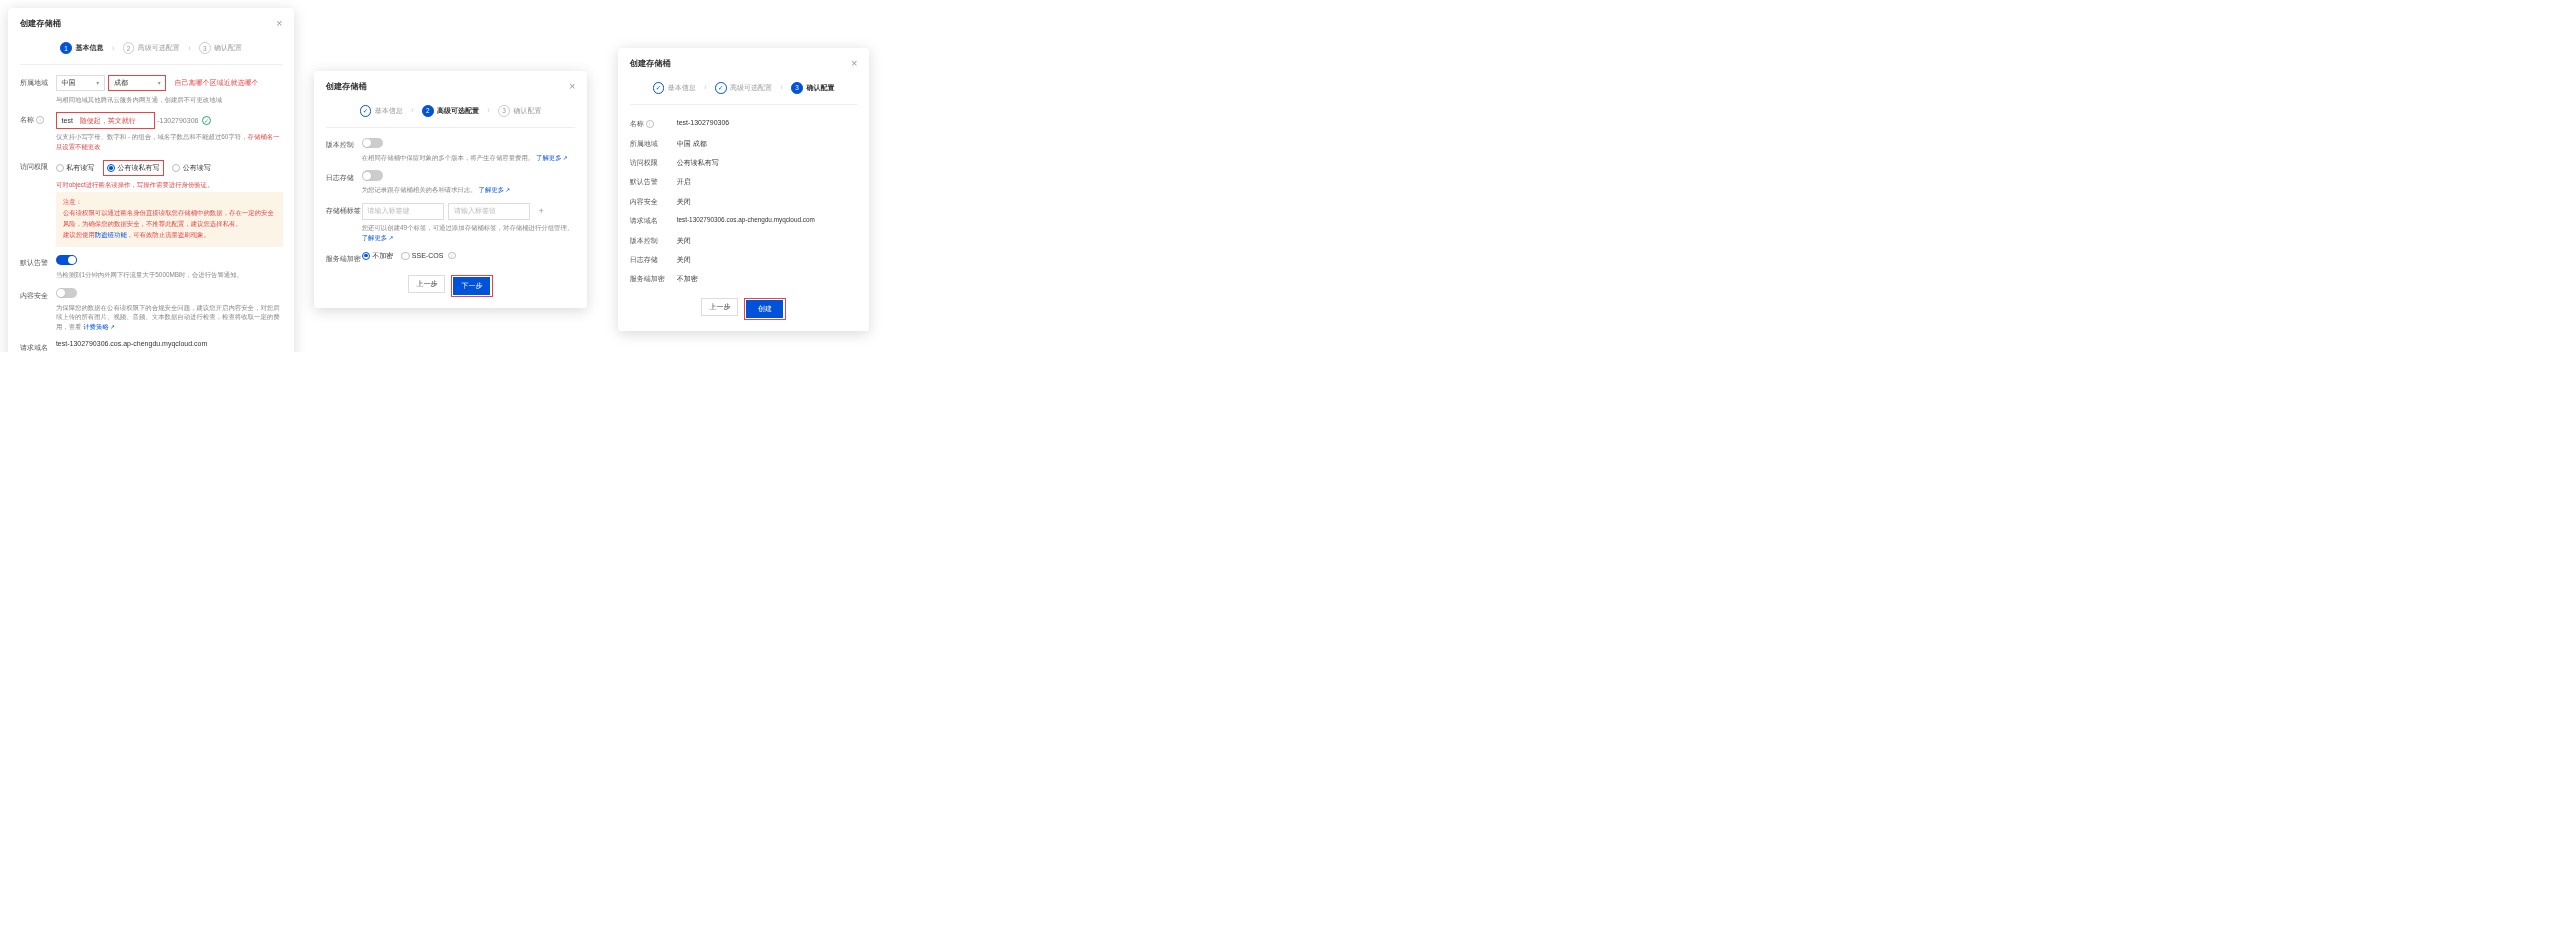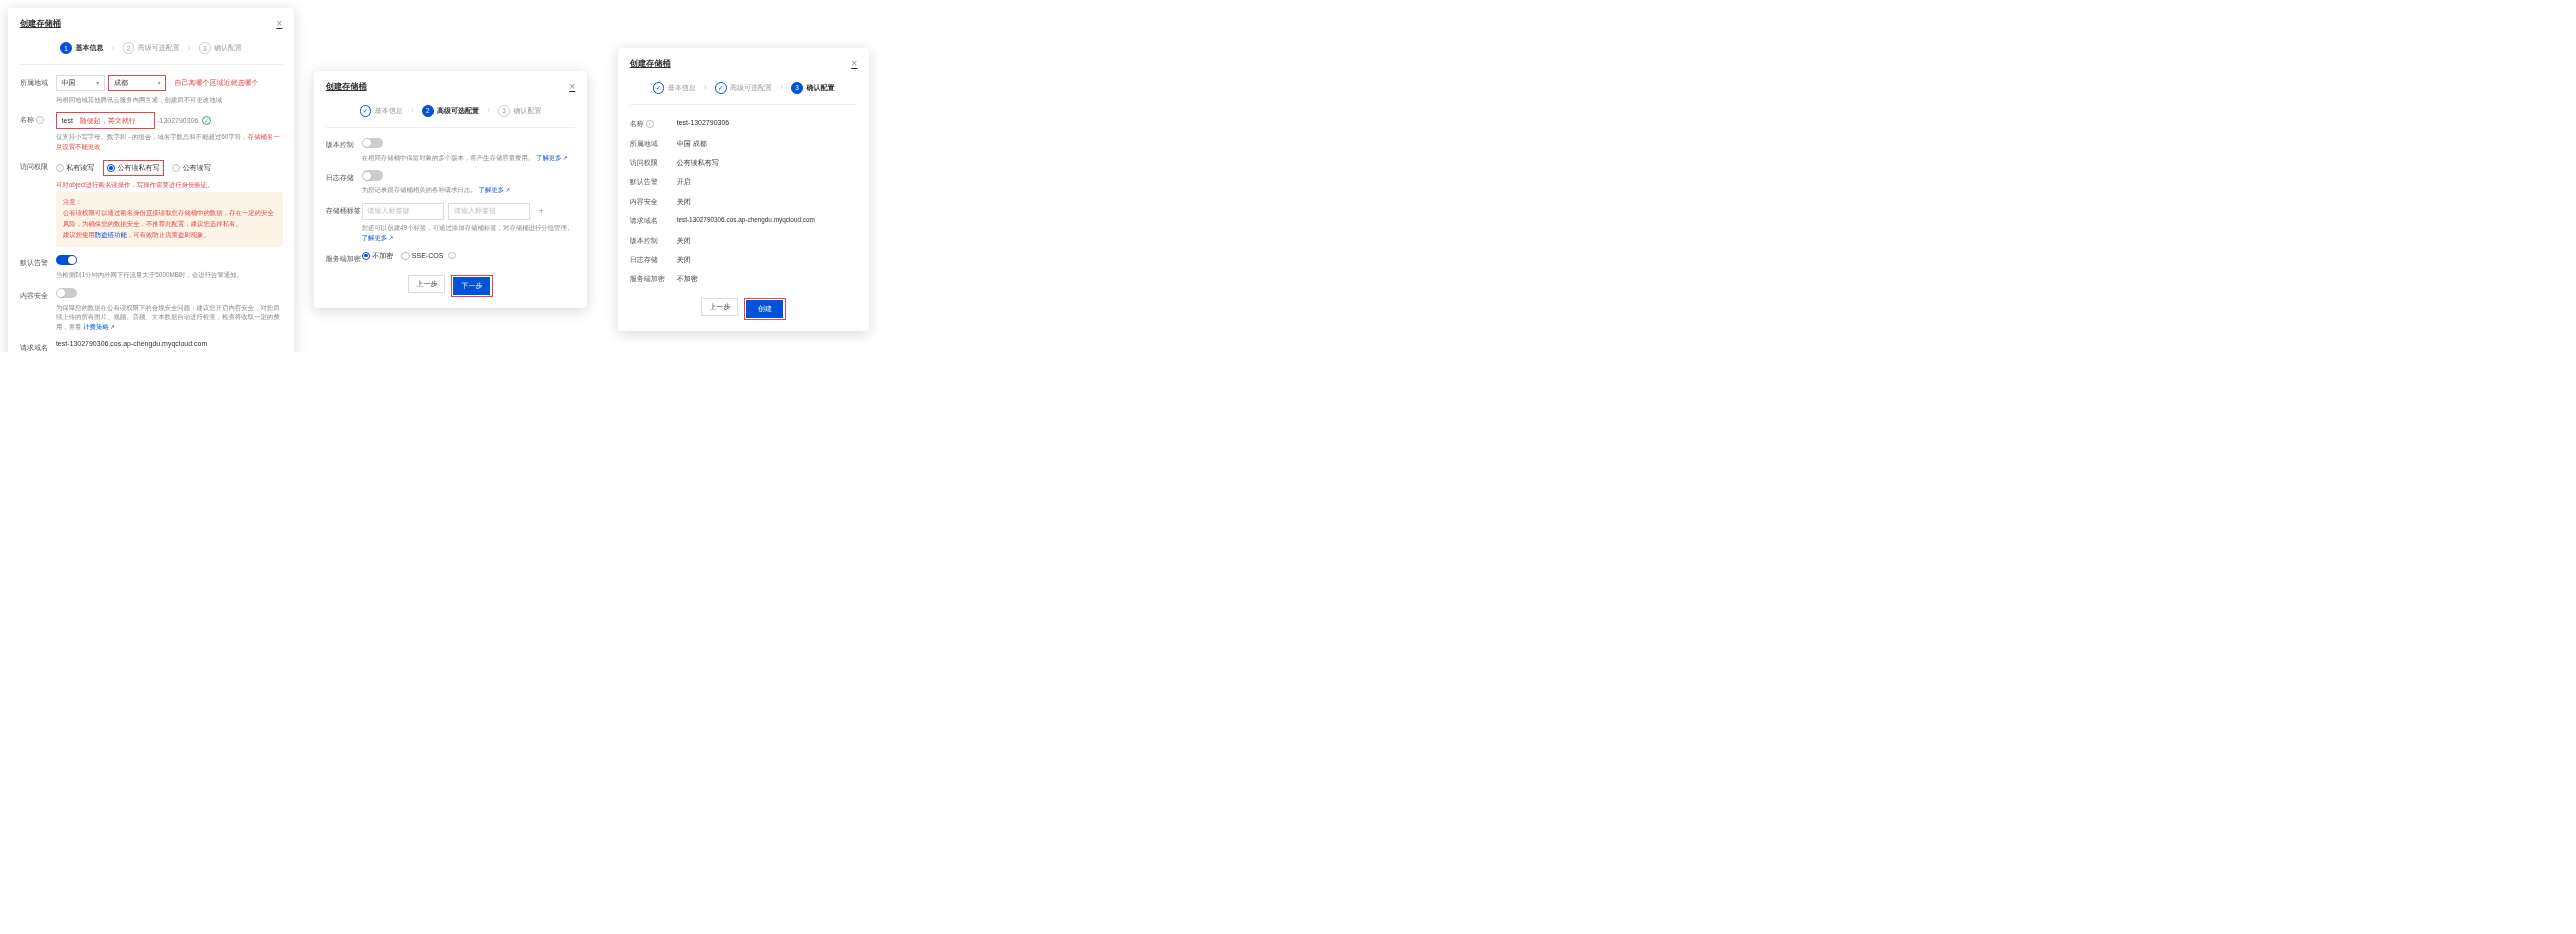--- a/index.html
+++ b/index.html
@@ -17,21 +17,21 @@
     background: #fff;
     border-radius: 3.5px;
     box-shadow: 0 2.3px 14px rgba(0,0,0,0.15);
   }
   .modal-1 { left: 8.2px; top: 8.2px; width: 286px; }
   .modal-2 { left: 314px; top: 71px; width: 273px; }
   .modal-3 { left: 618px; top: 48px; width: 251px; }
   .modal-header {
     display: flex; justify-content: space-between; align-items: center;
     padding: 9.3px 11.7px 7px 11.7px;
-    font-size: 8.2px; font-weight: 600; text-decoration: underline;
+    font-size: 8.2px; font-weight: 600;
   }
   .close-icon { font-size: 10.5px; color: #999; cursor: pointer; font-weight: 300; }
   .stepper {
     display: flex; align-items: center; justify-content: center;
     gap: 4.7px; padding: 5.8px 0 10.5px 0;
   }
   .step { display: flex; align-items: center; gap: 3.5px; }
   .step-circle {
     width: 11.7px; height: 11.7px; border-radius: 50%;
     display: inline-flex; align-items: center; justify-content: center;

